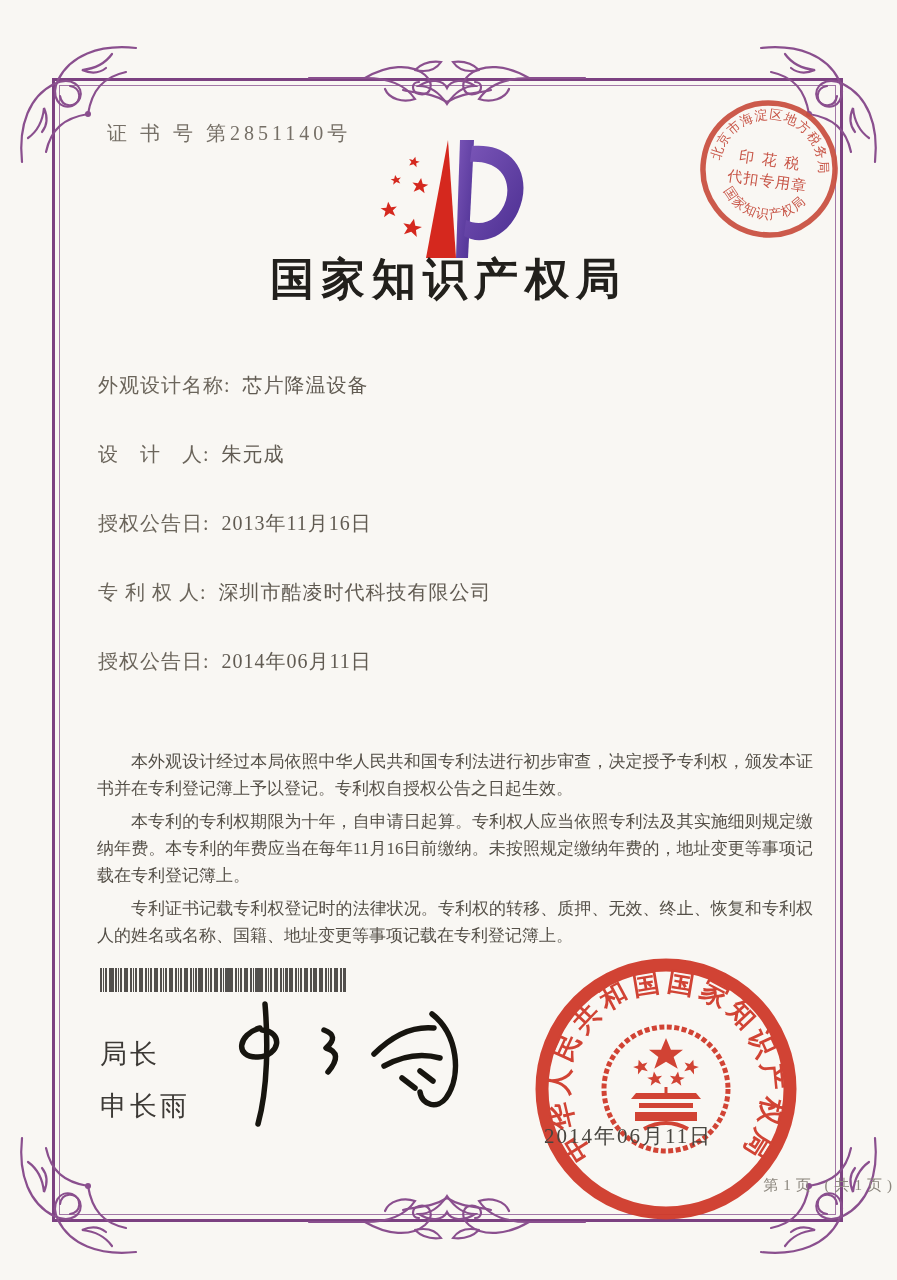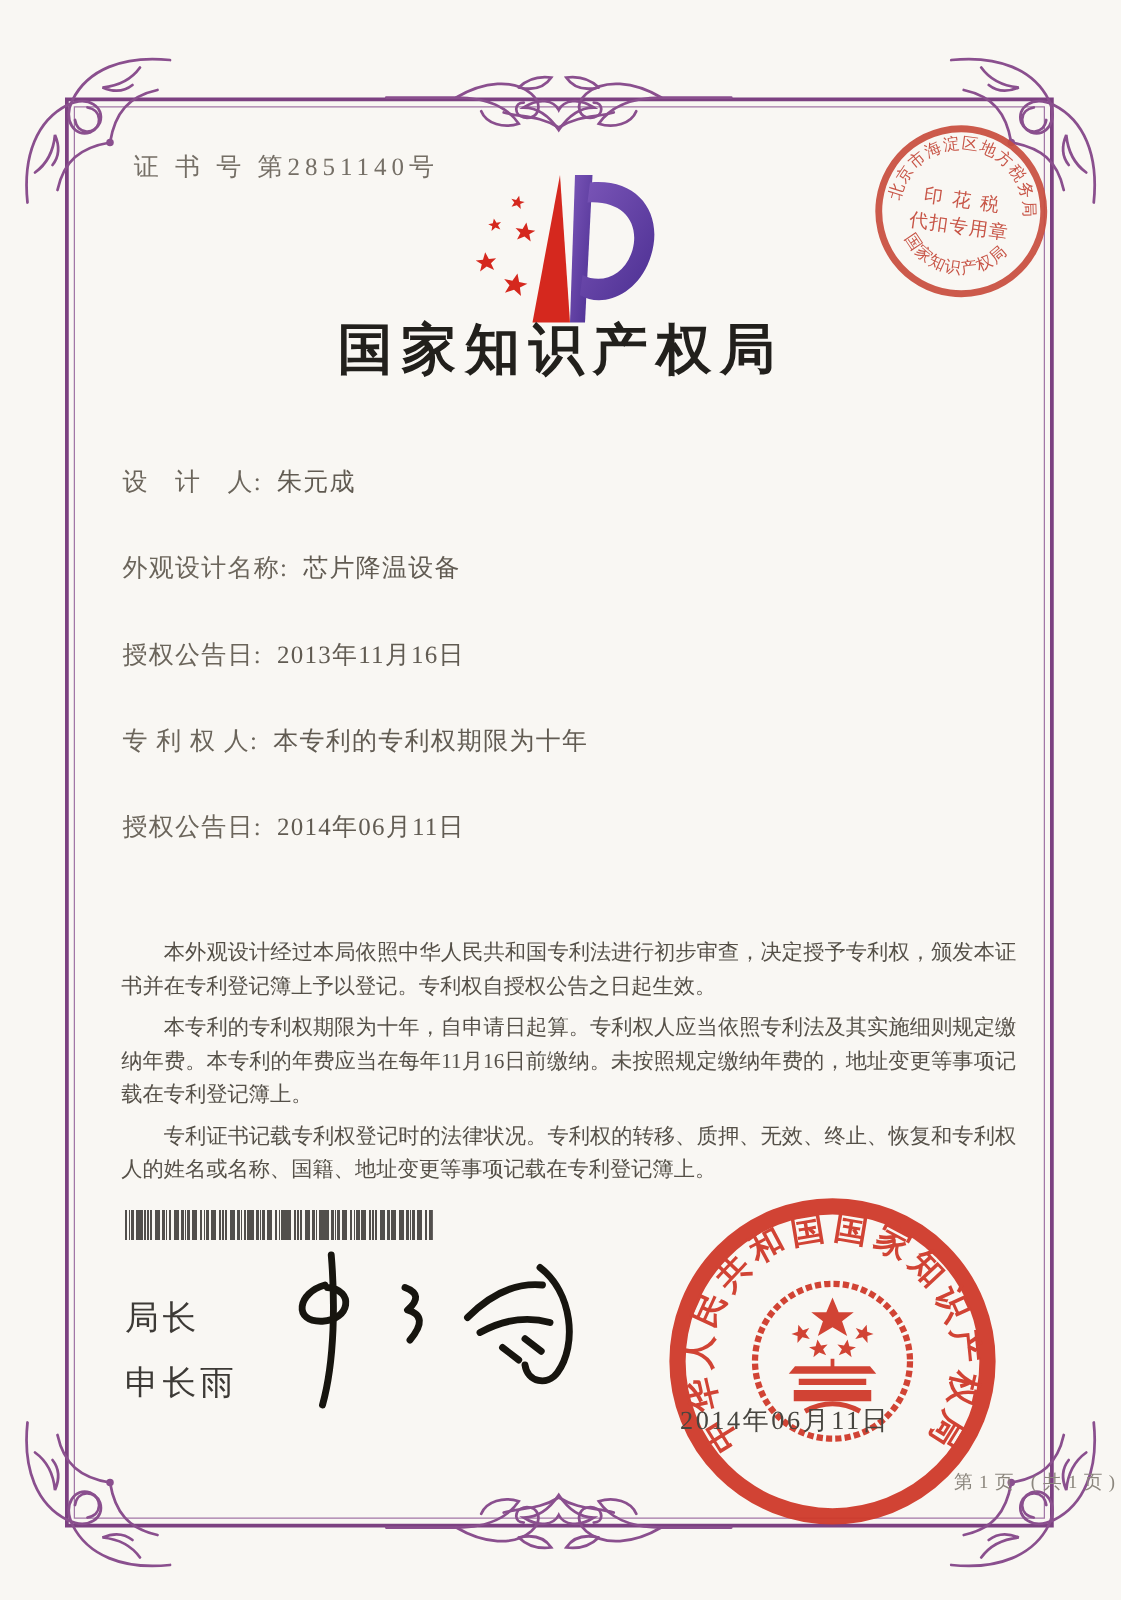--- a/index.html
+++ b/index.html
@@ -159,34 +159,34 @@
     </g>
     <polygon points="86,4 94,122 64,122" fill="#d5281e"></polygon>
     <path d="M98,4 L112,4 L106,122 L94,122 Z" fill="url(#pGrad)"></path>
     <path d="M110,10 C152,6 172,40 156,76 C144,102 118,110 102,100 L104,84 C120,92 138,84 144,64 C150,42 136,24 108,26 Z" fill="url(#pGrad)"></path>
   </svg>
 
   <div class="title">国家知识产权局</div>
 
   <div class="fields">
     <div class="field-row">
+      <span class="field-label">外观设计名称:</span>
+      <span class="field-value">芯片降温设备</span>
+    </div>
+    <div class="field-row">
       <span class="field-label">设　计　人:</span>
       <span class="field-value">朱元成</span>
     </div>
     <div class="field-row">
-      <span class="field-label">外观设计名称:</span>
-      <span class="field-value">芯片降温设备</span>
-    </div>
-    <div class="field-row">
       <span class="field-label">授权公告日:</span>
       <span class="field-value">2013年11月16日</span>
     </div>
     <div class="field-row">
       <span class="field-label">专 利 权 人:</span>
-      <span class="field-value">本专利的专利权期限为十年</span>
+      <span class="field-value">深圳市酷凌时代科技有限公司</span>
     </div>
     <div class="field-row">
       <span class="field-label">授权公告日:</span>
       <span class="field-value">2014年06月11日</span>
     </div>
   </div>
 
   <div class="body-text">
     <p>本外观设计经过本局依照中华人民共和国专利法进行初步审查，决定授予专利权，颁发本证书并在专利登记簿上予以登记。专利权自授权公告之日起生效。</p>
     <p>本专利的专利权期限为十年，自申请日起算。专利权人应当依照专利法及其实施细则规定缴纳年费。本专利的年费应当在每年11月16日前缴纳。未按照规定缴纳年费的，地址变更等事项记载在专利登记簿上。</p>

